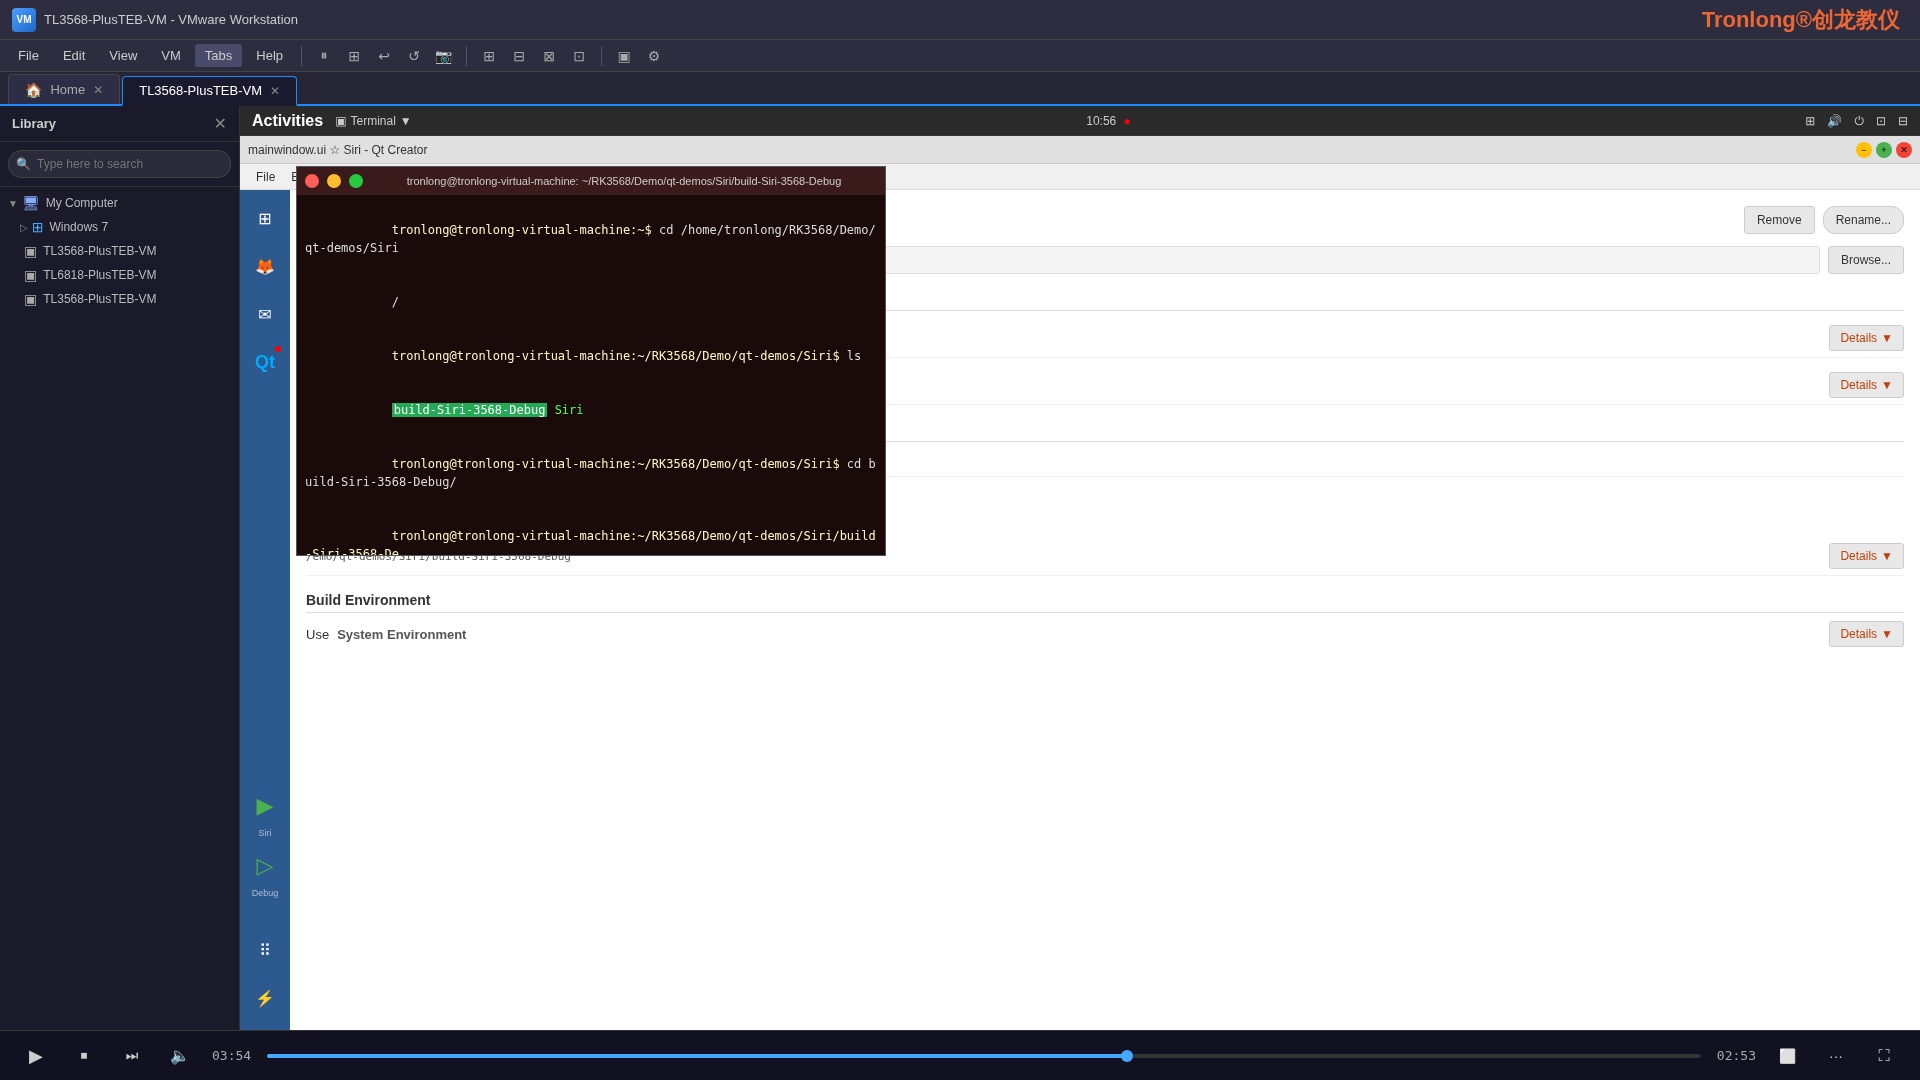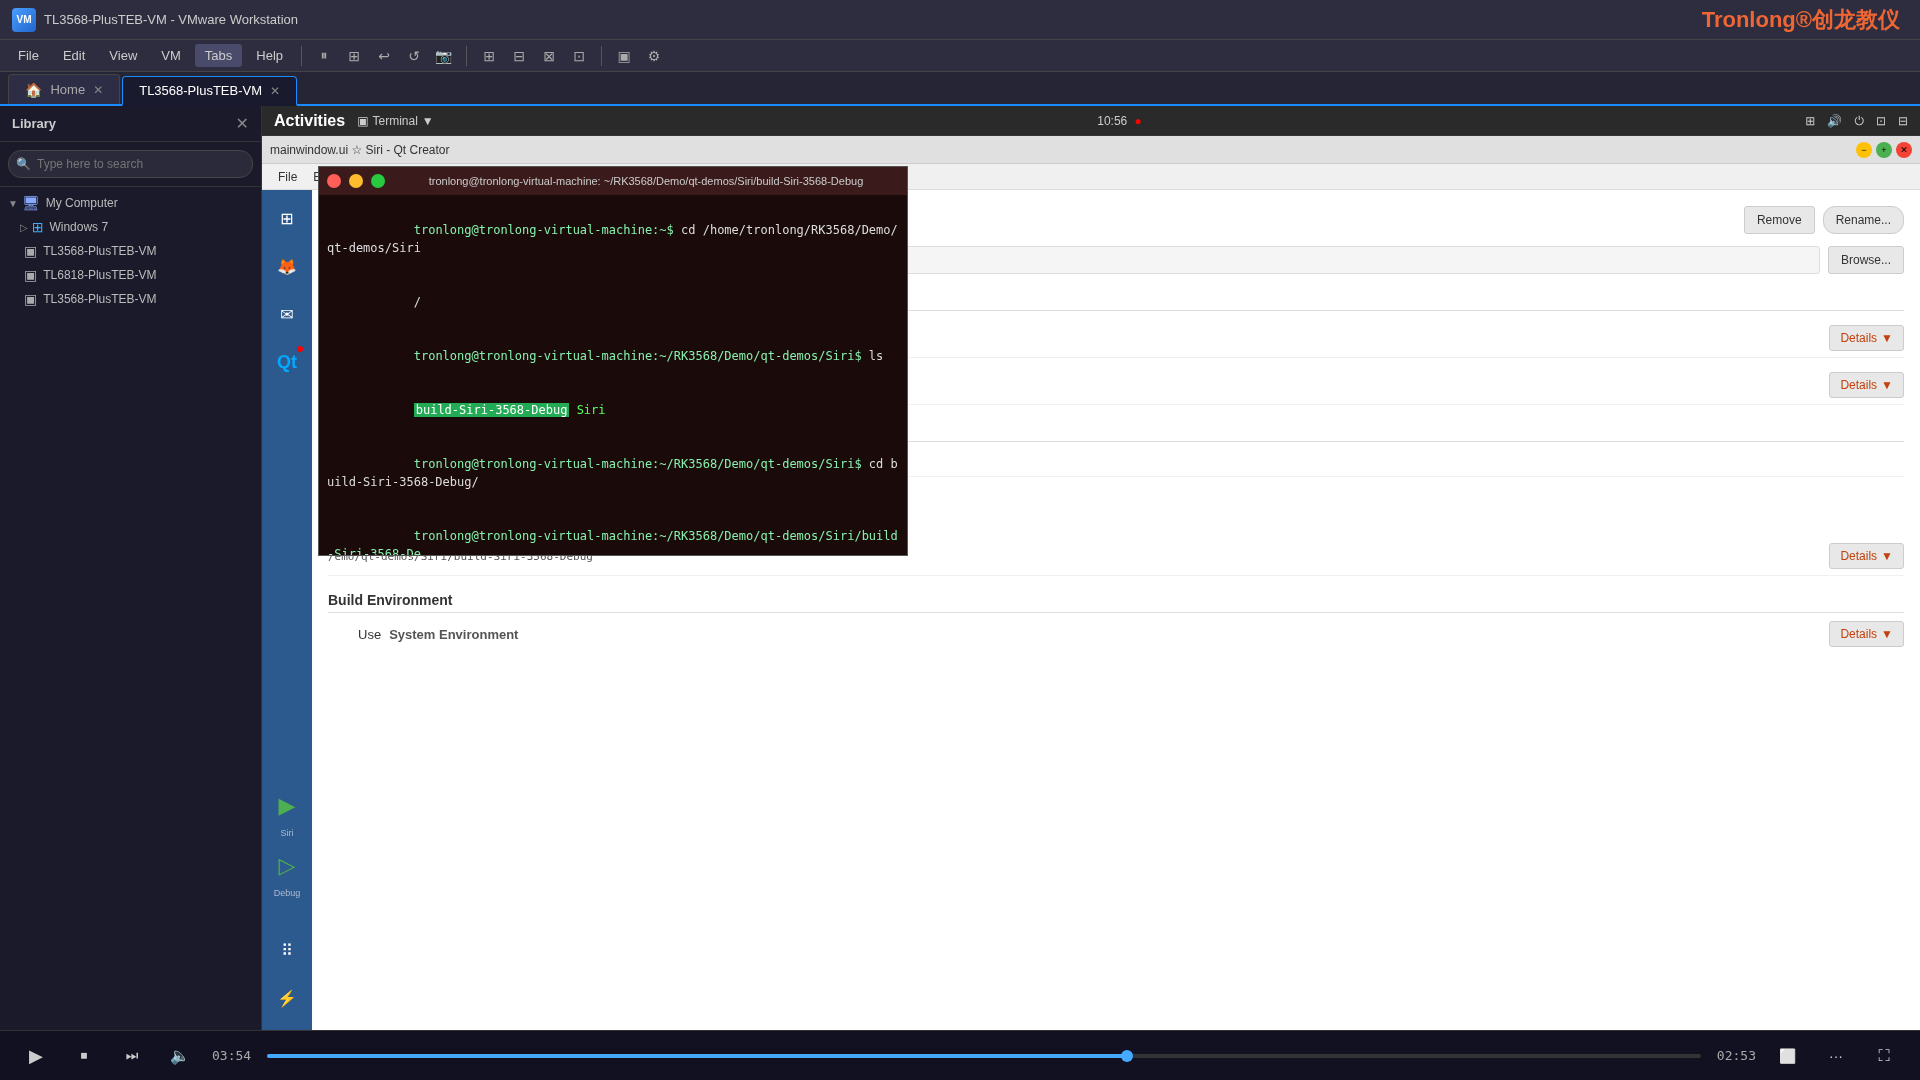--- a/index.html
+++ b/index.html
@@ -91,21 +91,21 @@
 
     
     #main {
       display: flex;
       height: calc(1080px - 40px - 32px - 34px - 50px);
       position: relative;
     }
 
     
     #sidebar {
-      width: 262px;
+      width: 240px;
       background: #1a1a2a;
       border-right: 1px solid #333;
       display: flex;
       flex-direction: column;
       flex-shrink: 0;
     }
     #sidebar-header {
       padding: 8px 12px;
       display: flex;
       align-items: center;
@@ -356,21 +356,21 @@
     #terminal-body {
       flex: 1;
       padding: 8px;
       font-family: monospace;
       font-size: 12px;
       color: #ddd;
       background: #1a0a0a;
       overflow: hidden;
     }
     .term-line { line-height: 1.5; white-space: pre-wrap; word-break: break-all; }
-    .term-prompt { color: #86efac; }
+    .term-prompt { color: #fef9c3; }
     .term-cmd { color: #ddd; }
     .term-highlight { background: #2a5; color: #fff; padding: 0 2px; }
 
     
     #qt-menubar {
       height: 26px;
       background: #f0f0f0;
       display: flex;
       align-items: center;
       padding: 0 8px;
@@ -452,21 +452,20 @@
       font-size: 12px;
       color: #333;
       cursor: pointer;
     }
 
     .env-row {
       display: flex;
       align-items: center;
       gap: 8px;
       margin-bottom: 8px;
-      margin-left: 30px;
     }
     .env-label { font-size: 13px; color: #333; }
     .env-value {
       font-size: 13px;
       color: #555;
       font-weight: bold;
     }
   </style>
 </head>
 <body>

